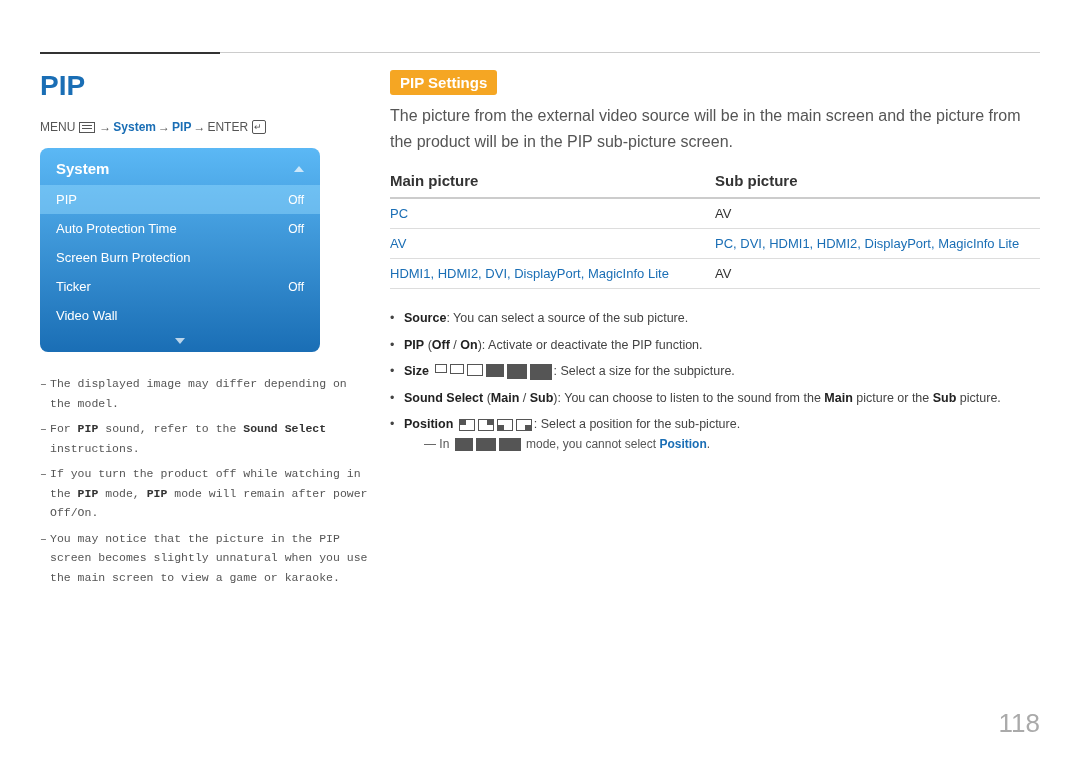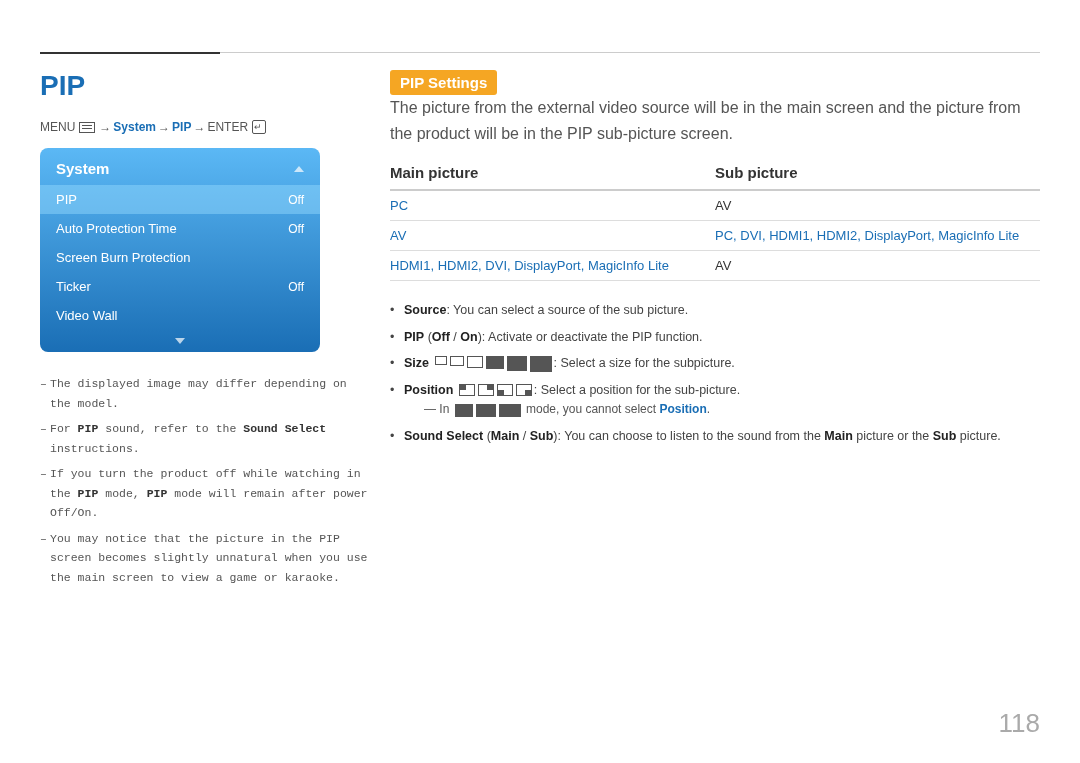--- a/index.html
+++ b/index.html
@@ -185,21 +185,21 @@
     }
 
     .pip-settings-title {
       background: #f5a623;
       color: #fff;
       font-size: 15px;
       font-weight: bold;
       padding: 4px 10px;
       border-radius: 3px;
       display: inline-block;
-      margin-bottom: 0;
+      margin-bottom: 8px;
     }
 
     .pip-description {
       font-size: 16px;
       color: #555;
       line-height: 1.6;
       margin-bottom: 18px;
     }
 
     .picture-table {
@@ -427,20 +427,23 @@
     <li>
       <strong>Size</strong>
       <span class="size-icons">
         <span class="size-box s1"></span>
         <span class="size-box s2"></span>
         <span class="size-box s3"></span>
         <span class="size-box s4"></span>
         <span class="size-box s5"></span>
         <span class="size-box s6"></span>
       </span>: Select a size for the subpicture.
+    </li>
+    <li>
+      <strong>Sound Select</strong> (<strong>Main</strong> / <strong>Sub</strong>): You can choose to listen to the sound from the <strong>Main</strong> picture or the <strong>Sub</strong> picture.
     </li>
     <li>
       <strong>Position</strong>
       <span class="pos-icons">
         <span class="pos-box">
             <span class="inner tl"></span>
           </span>
         <span class="pos-box">
             <span class="inner tr"></span>
           </span>
@@ -454,19 +457,16 @@
       <div class="sub-note">
         In
         <span class="mode-icons">
           <span class="mode-box m1"></span>
           <span class="mode-box m2"></span>
           <span class="mode-box m3"></span>
         </span>
         mode, you cannot select <span class="blue-bold">Position</span>.
       </div>
     </li>
-    <li>
-      <strong>Sound Select</strong> (<strong>Main</strong> / <strong>Sub</strong>): You can choose to listen to the sound from the <strong>Main</strong> picture or the <strong>Sub</strong> picture.
-    </li>
   </ul>
 </div>
 
 <div class="page-number">118</div>
 
 </body></html>

